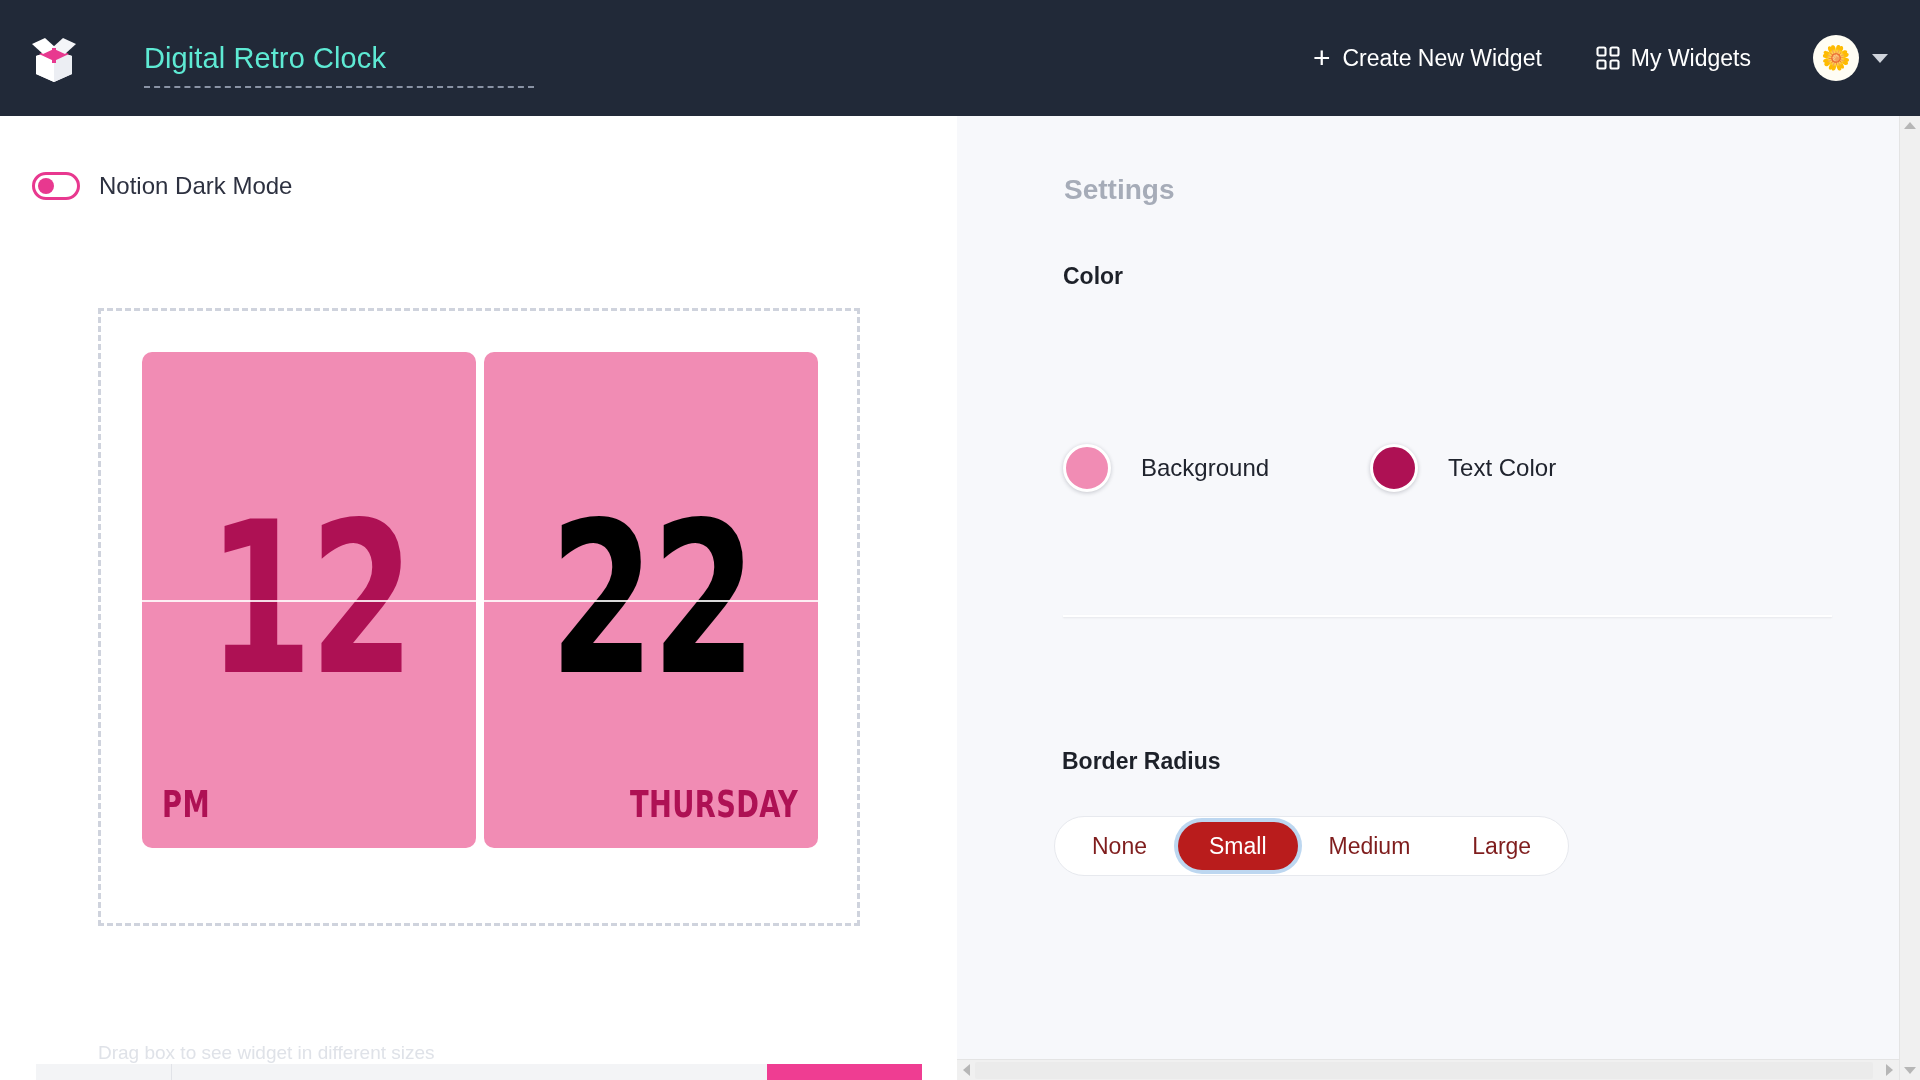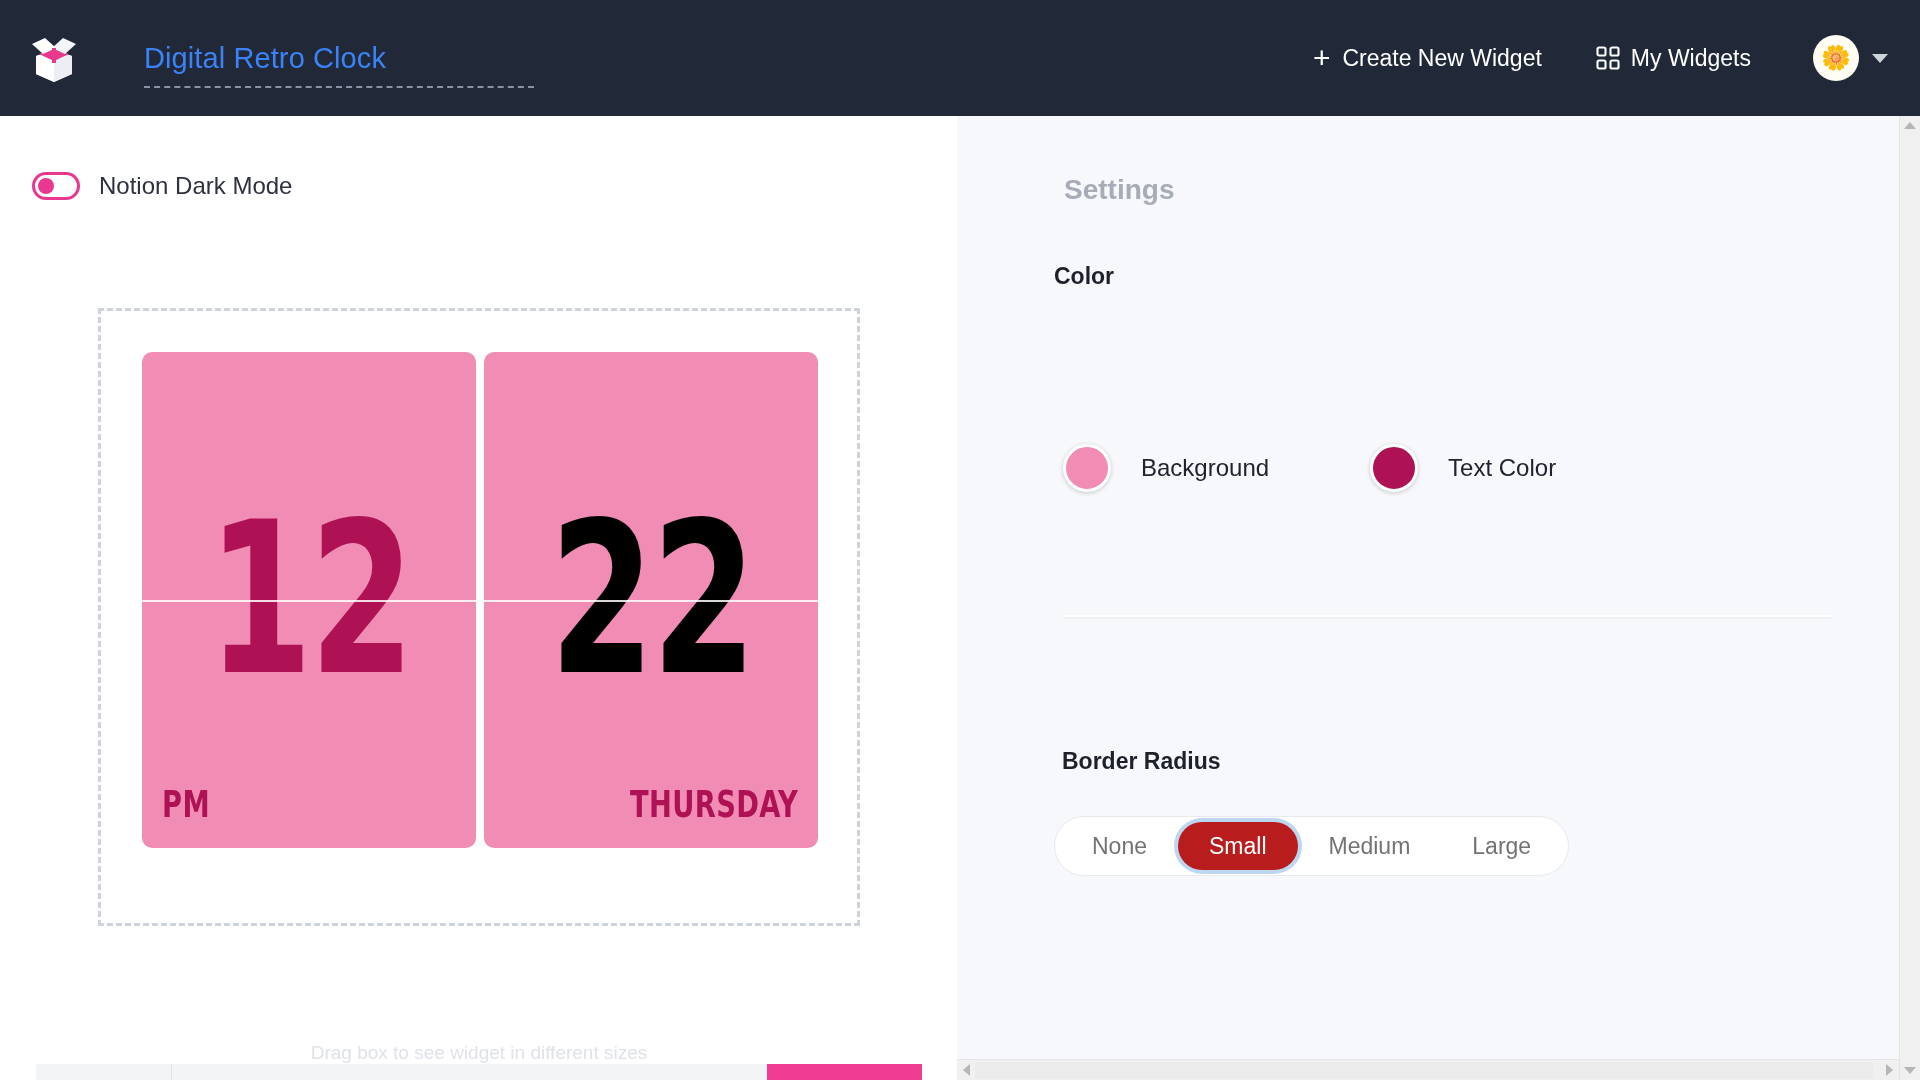--- a/index.html
+++ b/index.html
@@ -32,21 +32,21 @@
     flex: 0 0 56px;
     display: block;
   }
   #widget-title-wrap {
     margin-left: 62px;
     position: relative;
     width: 390px;
   }
   #widget-title {
     font-size: 29px;
-    color: #3b82f6;
+    color: #5eead4;
     font-weight: 400;
     letter-spacing: .1px;
     line-height: 40px;
     white-space: nowrap;
   }
   #widget-title-underline {
     position: absolute;
     left: 0; top: 48px;
     width: 390px;
     height: 0;
@@ -223,21 +223,20 @@
   }
   .flip-sublabel span { display:inline-block; transform: scaleX(.82); transform-origin: left center; }
   #flip-card-left .flip-sublabel  { left: 20px; }
   #flip-card-right .flip-sublabel { right: 20px; }
   #flip-card-right .flip-sublabel span { transform-origin: right center; }
 
   #drag-hint {
     position: absolute;
     left: 98px; top: 926px;
     width: 762px;
-    text-align: center;
     font-size: 19px;
     color: #dfe2e8;
   }
 
   
   #embed-bar {
     position: absolute;
     left: 36px; top: 948px;
     width: 886px;
     height: 82px;
@@ -279,21 +278,21 @@
   
   #settings-title {
     position: absolute;
     left: 107px; top: 58px;
     font-size: 28px;
     font-weight: 700;
     color: #a6acb8;
   }
   #color-section-label {
     position: absolute;
-    left: 97px; top: 147px;
+    left: 106px; top: 147px;
     font-size: 23px;
     font-weight: 700;
     color: #1d2129;
   }
   #color-swatch-row {
     position: absolute;
     left: 106px; top: 328px;
     display: flex;
     align-items: center;
   }
@@ -335,21 +334,21 @@
     padding: 0 6px;
   }
   .radius-option {
     height: 48px;
     padding: 0 31px;
     border-radius: 24px;
     display: flex;
     align-items: center;
     justify-content: center;
     font-size: 23px;
-    color: #737373;
+    color: #7f1d1d;
     cursor: pointer;
     white-space: nowrap;
   }
   .radius-option.is-selected {
     background: #ef3d92;
     color: #ffffff;
     box-shadow: 0 0 0 4px #bdd7f0;
   }
 
   

